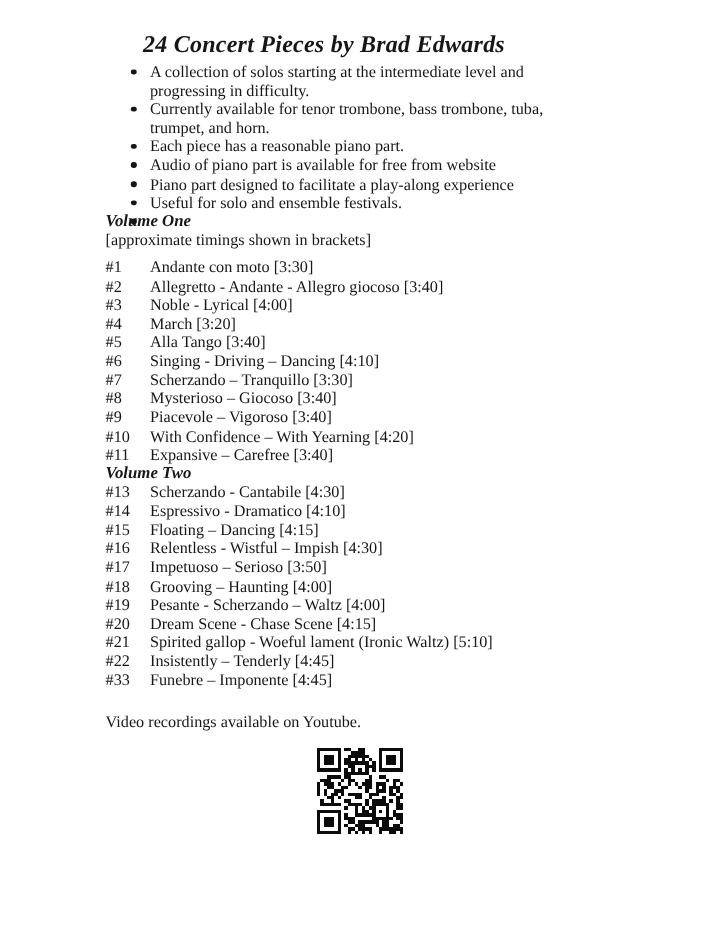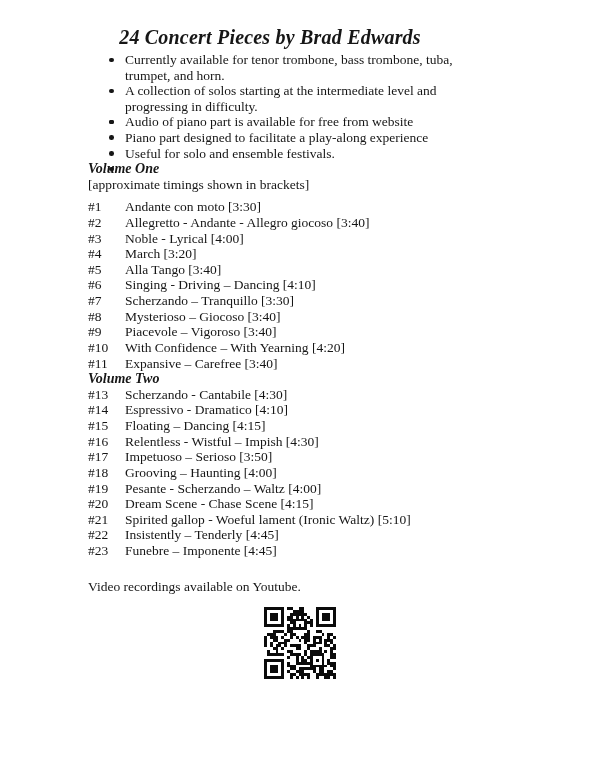--- a/index.html
+++ b/index.html
@@ -73,23 +73,23 @@
   }
   .qr-wrap svg { display: inline-block; }
 </style>
 </head>
 <body>
 
 <div class="page">
   <h1 class="doc-title">24 Concert Pieces by Brad Edwards</h1>
 
   <ul class="bullets" id="bullet-list">
+      <li><span class="dot"></span><span>A collection of solos starting at the intermediate level and progressing in difficulty.</span></li>
       <li><span class="dot"></span><span>Currently available for tenor trombone, bass trombone, tuba, trumpet, and horn.</span></li>
-      <li><span class="dot"></span><span>A collection of solos starting at the intermediate level and progressing in difficulty.</span></li>
-      <li><span class="dot"></span></li>
+      <li><span class="dot"></span><span>Each piece has a reasonable piano part.</span></li>
       <li><span class="dot"></span><span>Audio of piano part is available for free from website</span></li>
       <li><span class="dot"></span><span>Piano part designed to facilitate a play-along experience</span></li>
       <li><span class="dot"></span><span>Useful for solo and ensemble festivals.</span></li>
       <li><span class="dot"></span></li>
     </ul>
 
   <div class="vol-heading">Volume One</div>
   <div class="note">[approximate timings shown in brackets]</div>
 
   <div class="pieces" id="pieces-v1">
@@ -176,21 +176,21 @@
       </div>
       <div class="piece-row">
         <span class="piece-num">#21</span>
         <span class="piece-title">Spirited gallop - Woeful lament (Ironic Waltz) [5:10]</span>
       </div>
       <div class="piece-row">
         <span class="piece-num">#22</span>
         <span class="piece-title">Insistently – Tenderly [4:45]</span>
       </div>
       <div class="piece-row">
-        <span class="piece-num">#23</span>
+        <span class="piece-num">#33</span>
         <span class="piece-title">Funebre – Imponente [4:45]</span>
       </div>
     </div>
 
   <p class="footer-note">Video recordings available on Youtube.</p>
 
   <div class="qr-wrap">
     <svg id="qr" width="72" height="72" viewBox="0 0 25 25" shape-rendering="crispEdges">
         <rect x="0" y="0" width="25" height="25" fill="#ffffff"></rect>
         <rect x="0" y="0" width="1" height="1" fill="#0b0b0b"></rect>

